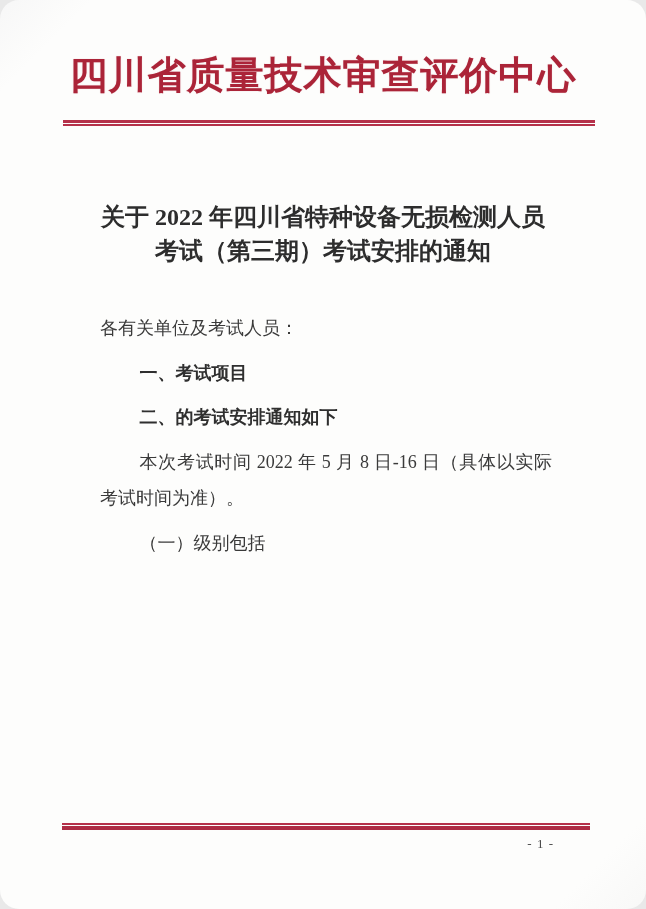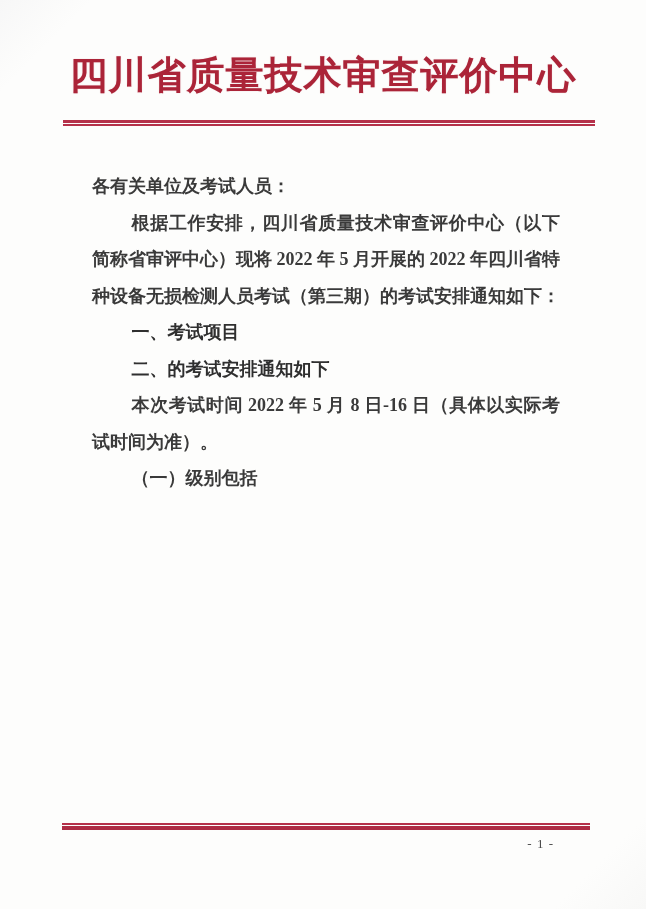--- a/index.html
+++ b/index.html
@@ -10,20 +10,21 @@
   .page {
     position: relative;
     width: 646px;
     height: 909px;
     margin: 0 auto;
     background: #fdfdfc;
     background: linear-gradient(135deg, #f7f7f7 0%, #fdfdfc 6%, #fdfdfc 94%, #f8f8f7 100%);
     overflow: hidden;
     font-family: "Liberation Serif", "DejaVu Serif", serif;
     color: #3a3a3a;
+    border-radius: 19px;
   }
 
   
   .letterhead {
     margin-top: 50px;
     text-align: center;
     font-size: 38px;
     font-weight: bold;
     letter-spacing: 1px;
     color: #ab2438;
@@ -57,23 +58,22 @@
   }
 
   
   .doc-body {
     margin: 42px 86px 0 92px;
     font-size: 18px;
     line-height: 36.5px;
     text-align: justify;
   }
   .doc-body p {
-    margin: 0;
+    margin: 8px;
     padding: 0;
-    font-weight: bold;
   }
   .block-salutation {
     text-indent: 0;
   }
   .block-para,
   .block-subheading {
     text-indent: 2.2em;
   }
   .block-heading {
     text-indent: 2.2em;
@@ -121,24 +121,27 @@
 <div class="page">
 
   <div class="letterhead">四川省质量技术审查评价中心</div>
 
   <div class="head-rule">
     <div class="hr-top"></div>
     <div class="hr-gap"></div>
     <div class="hr-bottom"></div>
   </div>
 
+  <div class="doc-title">
+    <div>关于 2022 年四川省特种设备无损检测人员</div>
+    <div>考试（第三期）考试安排的通知</div>
+  </div>
 
   <div class="doc-body" id="doc-body">
       <p class="block-salutation">各有关单位及考试人员：</p>
-      <p class="block-para">根据工作安排，四川省质量技术审查评价中心（以下简称省审评中心）现将 2022 年 5 月开展的 2022 年四川省特种设备无损检测人员考试（第三期）的考试安排通知如下：</p>
       <p class="block-heading">一、考试项目</p>
       <p class="block-heading">二、的考试安排通知如下</p>
       <p class="block-para">本次考试时间 2022 年 5 月 8 日-16 日（具体以实际考试时间为准）。</p>
       <p class="block-subheading">（一）级别包括</p>
     </div>
 
   <div class="footer">
     <div class="foot-rule">
       <div class="fr-top"></div>
       <div class="fr-gap"></div>

